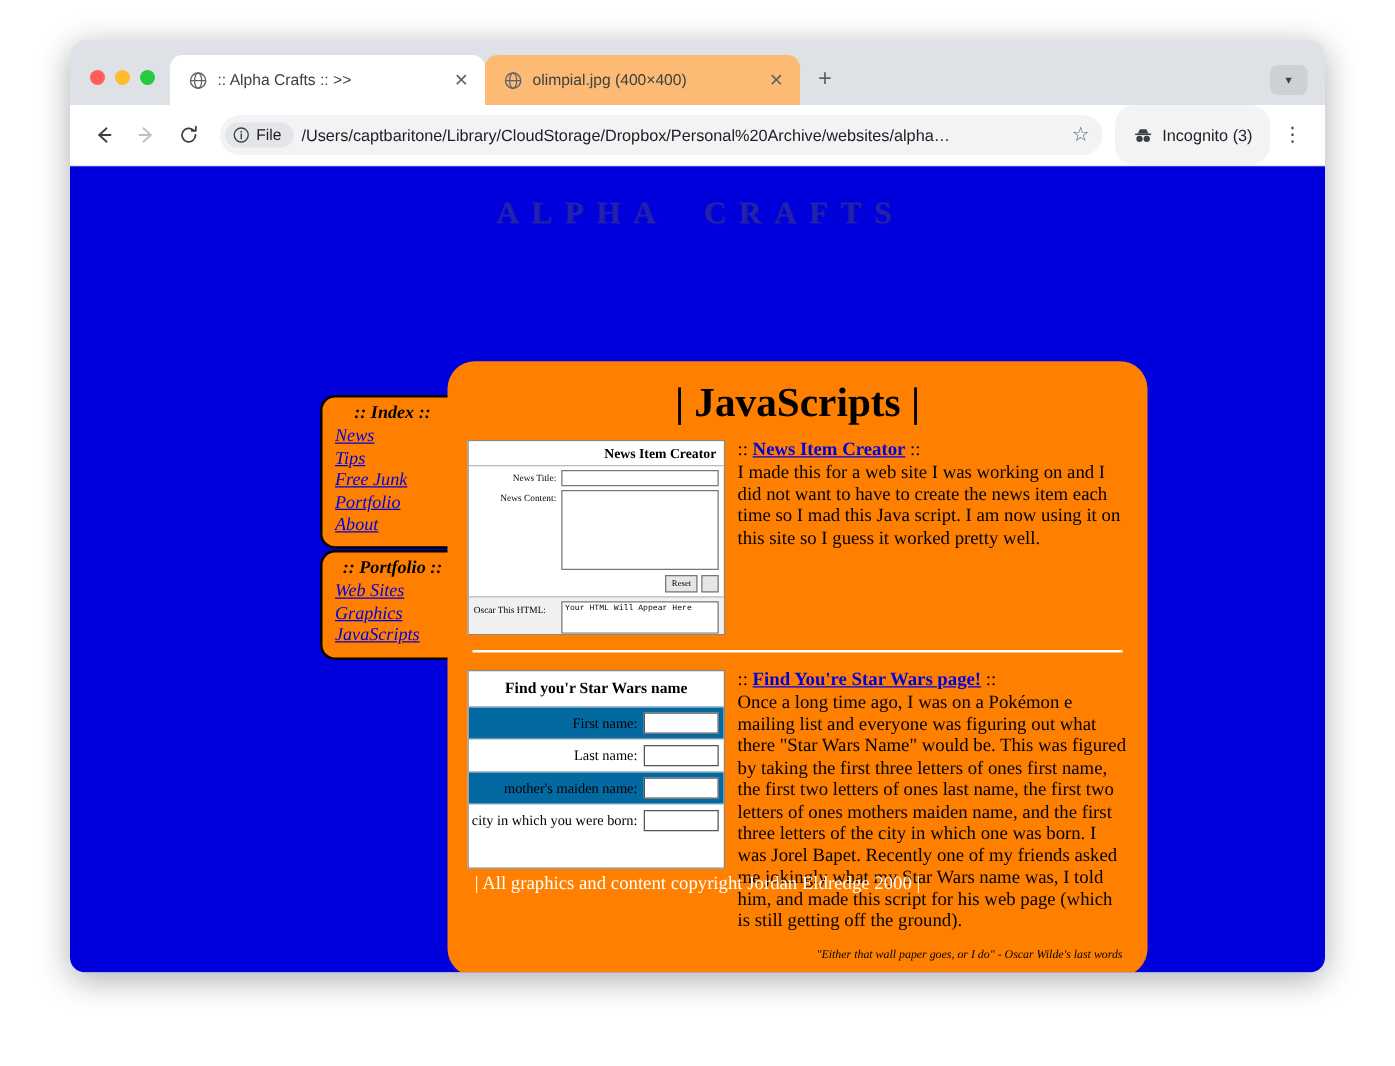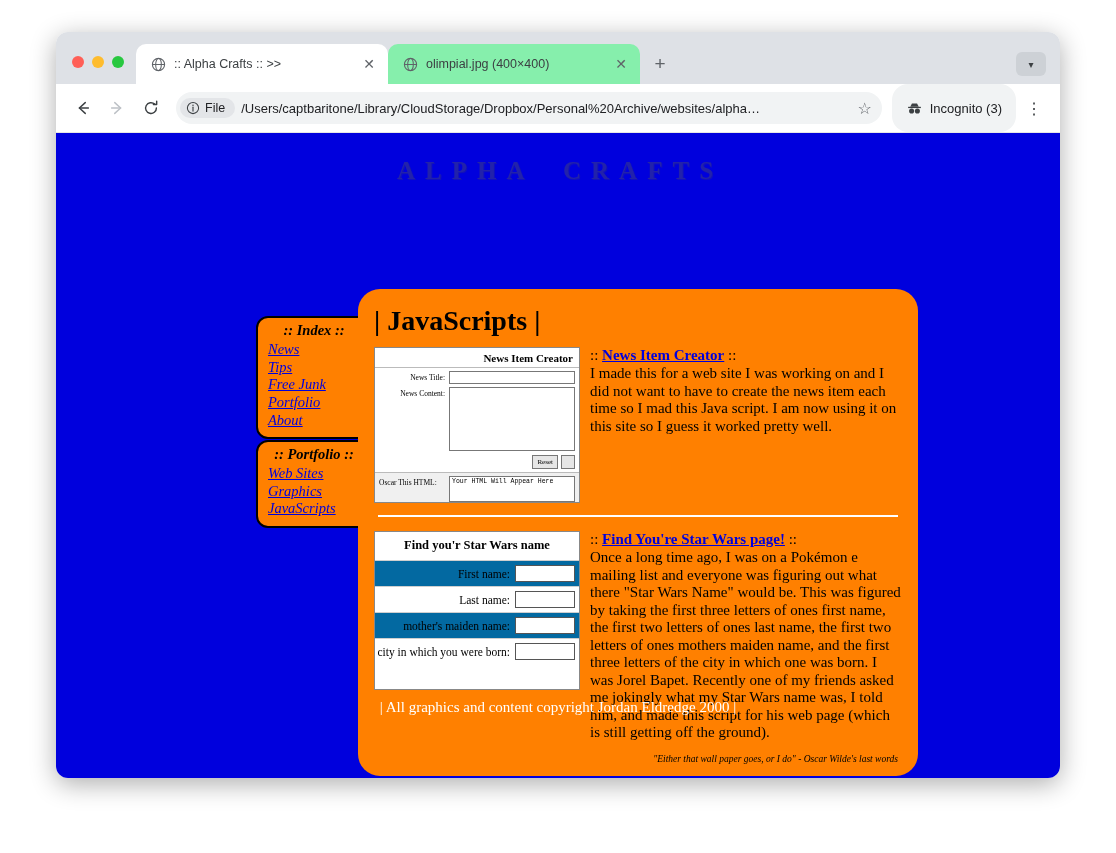--- a/index.html
+++ b/index.html
@@ -53,21 +53,21 @@
     align-items: center;
     gap: 8px;
     padding: 0 10px 0 14px;
     font-size: 12.5px;
     color: #3c4043;
     border-radius: 10px 10px 0 0;
     max-width: 240px;
     position: relative;
   }
   .tab.active { background: #ffffff; }
-  .tab.inactive { background: #86efac; color: #3c4043; }
+  .tab.inactive { background: #fdba74; color: #3c4043; }
   .tab .favicon {
     width: 16px; height: 16px; flex: 0 0 16px;
     display: flex; align-items: center; justify-content: center;
   }
   .tab .favicon svg { display:block; }
   .tab .title {
     white-space: nowrap;
     overflow: hidden;
     text-overflow: ellipsis;
     flex: 1 1 auto;
@@ -223,21 +223,22 @@
     left: 302px;
     top: 156px;
     width: 560px;
     background: #ff8000;
     border-radius: 22px;
     padding: 10px 16px 12px 16px;
     box-sizing: border-box;
   }
   .card h1 {
     margin: 6px 0 10px 0;
-    font-size: 28px;
+    text-align: center;
+    font-size: 33px;
     font-weight: bold;
     color: #000000;
     font-family: "Liberation Serif", serif;
   }
 
   .entry { display: flex; gap: 10px; align-items: flex-start; }
   .entry-text { flex: 1 1 auto; }
   .entry-title {
     font-size: 15px;
     color: #000000;

